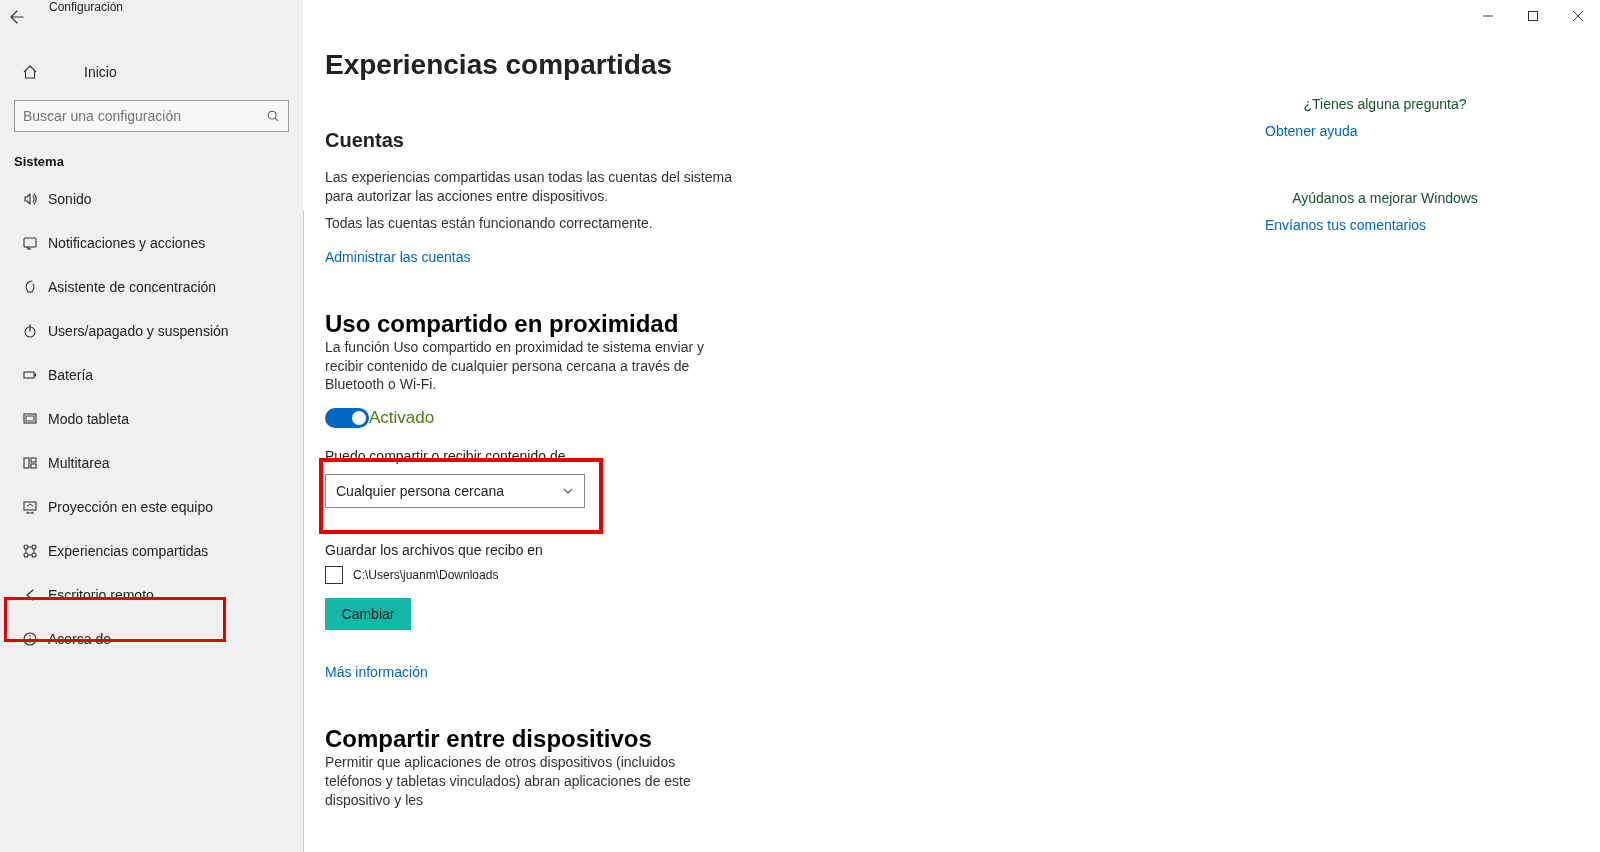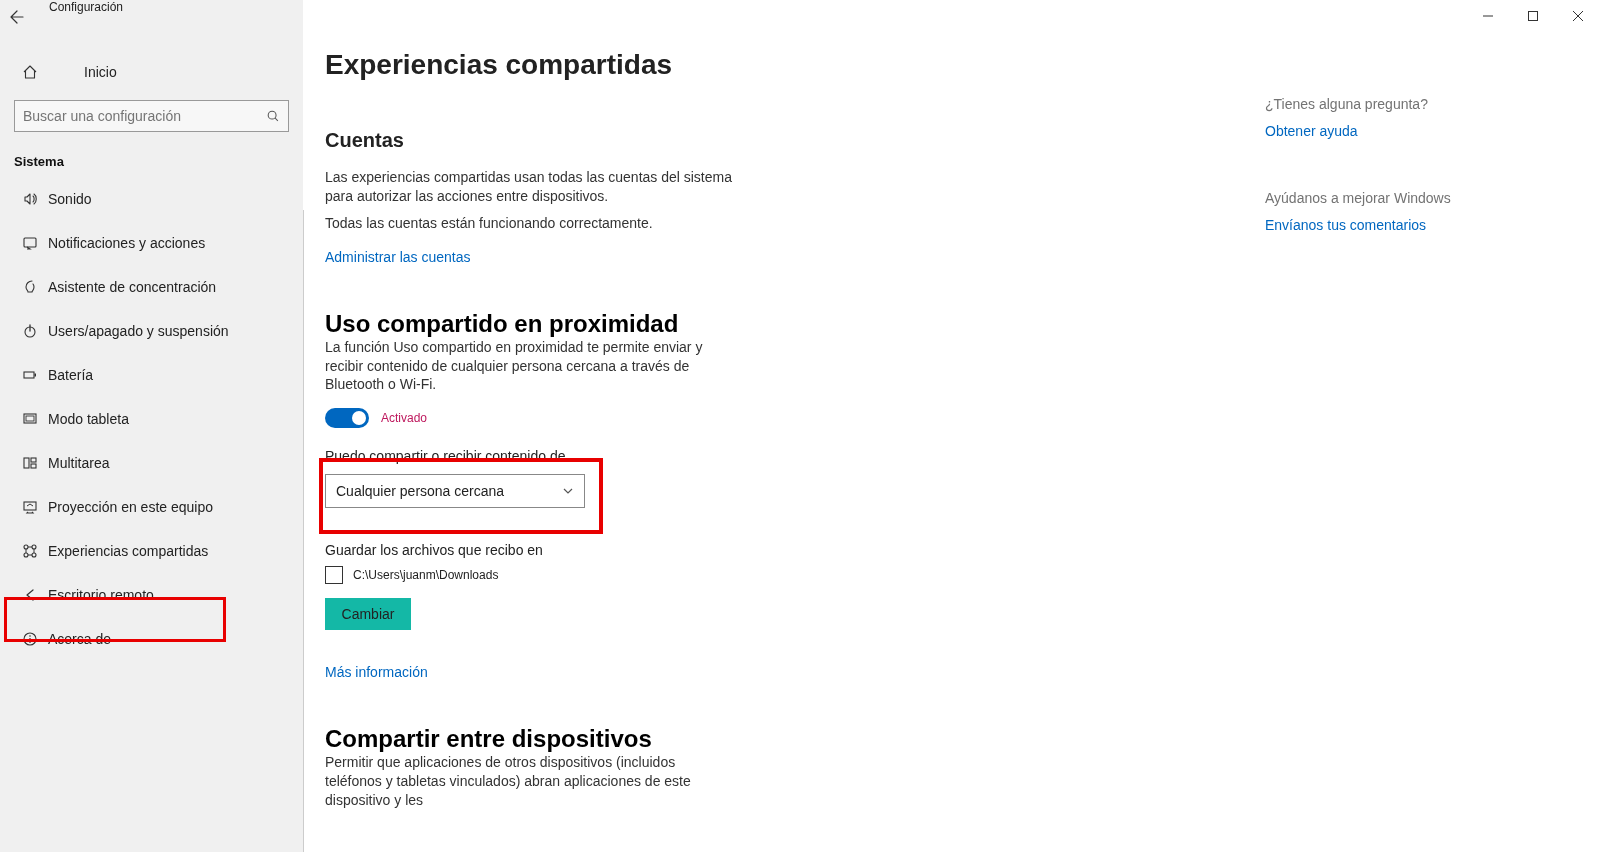--- a/index.html
+++ b/index.html
@@ -45,39 +45,39 @@
 
 .section { margin-top: 48px; }
 .section2 { margin-top: 44px; }
 .section h2 { font-size: 20px; font-weight: 600; color: #222; margin-bottom: 16px; }
 .para { font-size: 14px; color: #333; line-height: 1.35; max-width: 410px; margin-bottom: 8px; }
 .link { font-size: 14px; color: #0067c0; cursor: pointer; display: inline-block; margin-top: 8px; }
 
 .toggle-row { display: flex; align-items: center; margin-top: 14px; }
 .toggle { width: 44px; height: 20px; border-radius: 10px; background: #0067c0; position: relative; cursor: pointer; }
 .toggle .knob { position: absolute; right: 3px; top: 3px; width: 14px; height: 14px; border-radius: 50%; background: #fff; }
-.toggle-label { font-size: 12px; margin-left: 12px; color: #be185d; }
+.toggle-label { font-size: 17px; color: #4d7c0f; }
 
 .field-label { font-size: 14px; color: #222; margin-top: 20px; }
 .dropdown { margin-top: 10px; width: 260px; height: 32px; border: 1px solid #888; background: #fff; display: flex; align-items: center; padding: 16px 10px; justify-content: space-between; cursor: pointer; }
 .dropdown .dd-label { font-size: 14px; color: #222; }
 .dropdown .chev { color: #555; }
 
 .highlight-box-main { position: absolute; border: 4px solid #e80000; pointer-events: none; }
 
 .path-row { display: flex; align-items: center; margin-top: 8px; }
 .folder-icon { width: 18px; height: 18px; border: 1.5px solid #333; margin-right: 10px; }
 .path-text { font-size: 12px; color: #222; }
 
 .change-btn { margin-top: 14px; width: 86px; height: 32px; border: none; background: #14b8a6; font-size: 14px; color: #222; cursor: pointer; }
 
 
 .right-col { position: absolute; right: 95px; top: 96px; width: 240px; }
 .right-block { margin-bottom: 50px; }
-.right-block .r-title { font-size: 14px; color: #737373; margin-bottom: 10px; }
+.right-block .r-title { font-size: 14px; color: #14532d; margin-bottom: 10px; text-align: center; }
 .right-block .r-link { font-size: 14px; color: #0067c0; cursor: pointer; }
 
 svg { display: block; }
 </style>
 </head>
 <body>
 
 <div class="app">
 
   <div class="sidebar">
@@ -263,21 +263,21 @@
 
       <div class="section">
         <h2>Cuentas</h2>
         <p class="para">Las experiencias compartidas usan todas las cuentas del sistema para autorizar las acciones entre dispositivos.</p>
         <p class="para">Todas las cuentas están funcionando correctamente.</p>
         <span class="link">Administrar las cuentas</span>
       </div>
 
       <div class="section2" style="position:relative;">
         <h2>Uso compartido en proximidad</h2>
-        <p class="para">La función Uso compartido en proximidad te permite enviar y recibir contenido de cualquier persona cercana a través de Bluetooth o Wi-Fi.</p>
+        <p class="para">La función Uso compartido en proximidad te sistema enviar y recibir contenido de cualquier persona cercana a través de Bluetooth o Wi-Fi.</p>
 
         <div class="toggle-row">
           <div class="toggle">
             <div class="knob"></div>
           </div>
           <span class="toggle-label">Activado</span>
         </div>
 
         <div style="position:relative; width:280px;">
           <p class="field-label">Puedo compartir o recibir contenido de</p>

